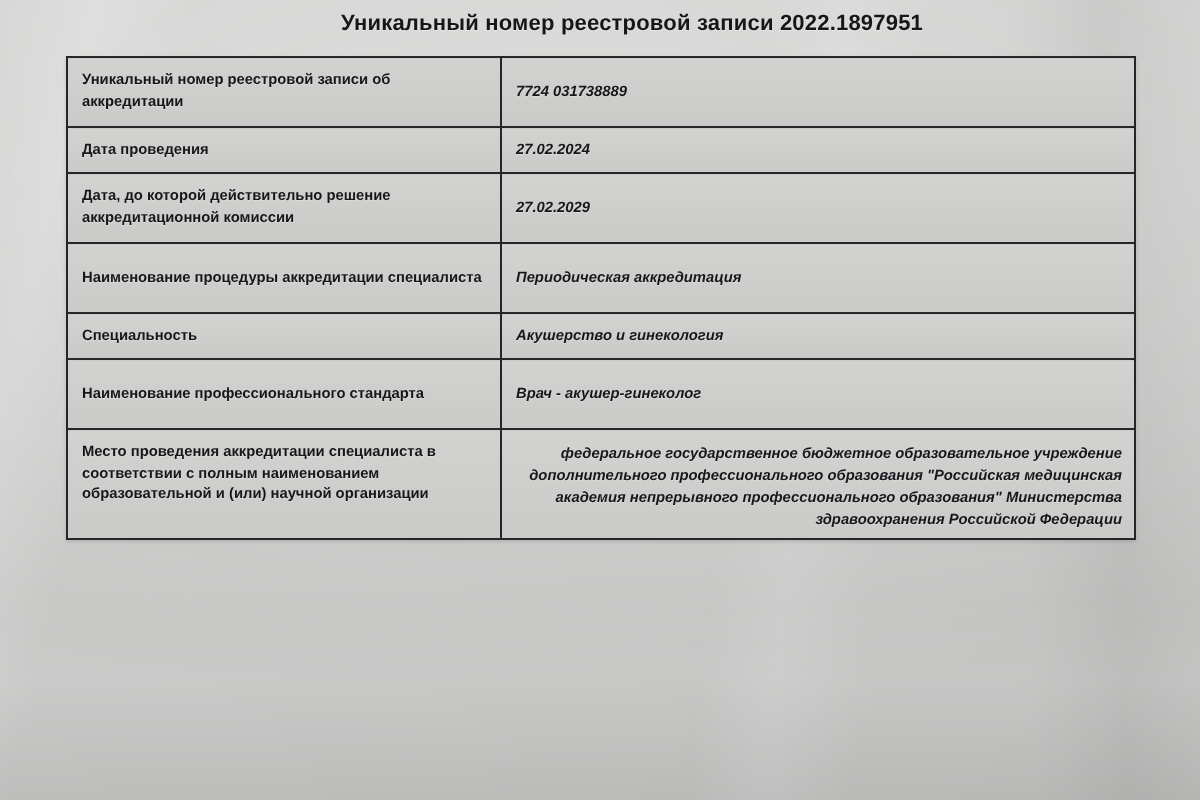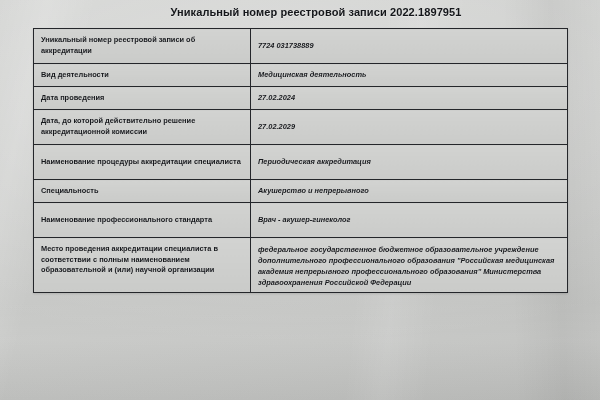--- a/index.html
+++ b/index.html
@@ -72,65 +72,61 @@
     line-height: 1.42;
     color: #15171b;
     background: linear-gradient(180deg, #d2d3d1 0%, #cacbc9 100%);
     text-shadow: 0 0.4px 0 rgba(255,255,255,0.28);
   }
   #reg-table td.label { width: 203px; }
   #reg-table td.value { width: 303px; font-style: italic; }
   #reg-table tr.tall td { height: 26px; }
   #reg-table tr.short td { height: 14px; }
   #reg-table tr.block td { vertical-align: top; padding-top: 6px; }
-  #reg-table tr.block td.value { line-height: 1.5; }
+  #reg-table tr.block td.value { line-height: 1.5; text-align: right; }
 </style>
 </head>
 <body>
 
 <div id="page">
 
   <div class="sheen sheen-a"></div>
   <div class="sheen sheen-b"></div>
 
   <div id="doc-title">Уникальный номер реестровой записи 2022.1897951</div>
 
   <table id="reg-table">
     <tbody>
 
       <tr class="tall">
         <td class="label">Уникальный номер реестровой записи об аккредитации</td>
         <td class="value">7724 031738889</td>
       </tr>
 
-      <tr class="short">
-        <td class="label">Вид деятельности</td>
-        <td class="value">Медицинская деятельность</td>
-      </tr>
 
 
       <tr class="short">
         <td class="label">Дата проведения</td>
         <td class="value">27.02.2024</td>
       </tr>
 
       <tr class="tall">
         <td class="label">Дата, до которой действительно решение аккредитационной комиссии</td>
         <td class="value">27.02.2029</td>
       </tr>
 
       <tr class="tall">
         <td class="label">Наименование процедуры аккредитации специалиста</td>
         <td class="value">Периодическая аккредитация</td>
       </tr>
 
 
       <tr class="short">
         <td class="label">Специальность</td>
-        <td class="value">Акушерство и непрерывного</td>
+        <td class="value">Акушерство и гинекология</td>
       </tr>
 
       <tr class="tall">
         <td class="label">Наименование профессионального стандарта</td>
         <td class="value">Врач - акушер-гинеколог</td>
       </tr>
 
       <tr class="block">
         <td class="label">Место проведения аккредитации специалиста в соответствии с полным наименованием образовательной и (или) научной организации</td>
         <td class="value">федеральное государственное бюджетное образовательное учреждение дополнительного профессионального образования "Российская медицинская академия непрерывного профессионального образования" Министерства здравоохранения Российской Федерации</td>

